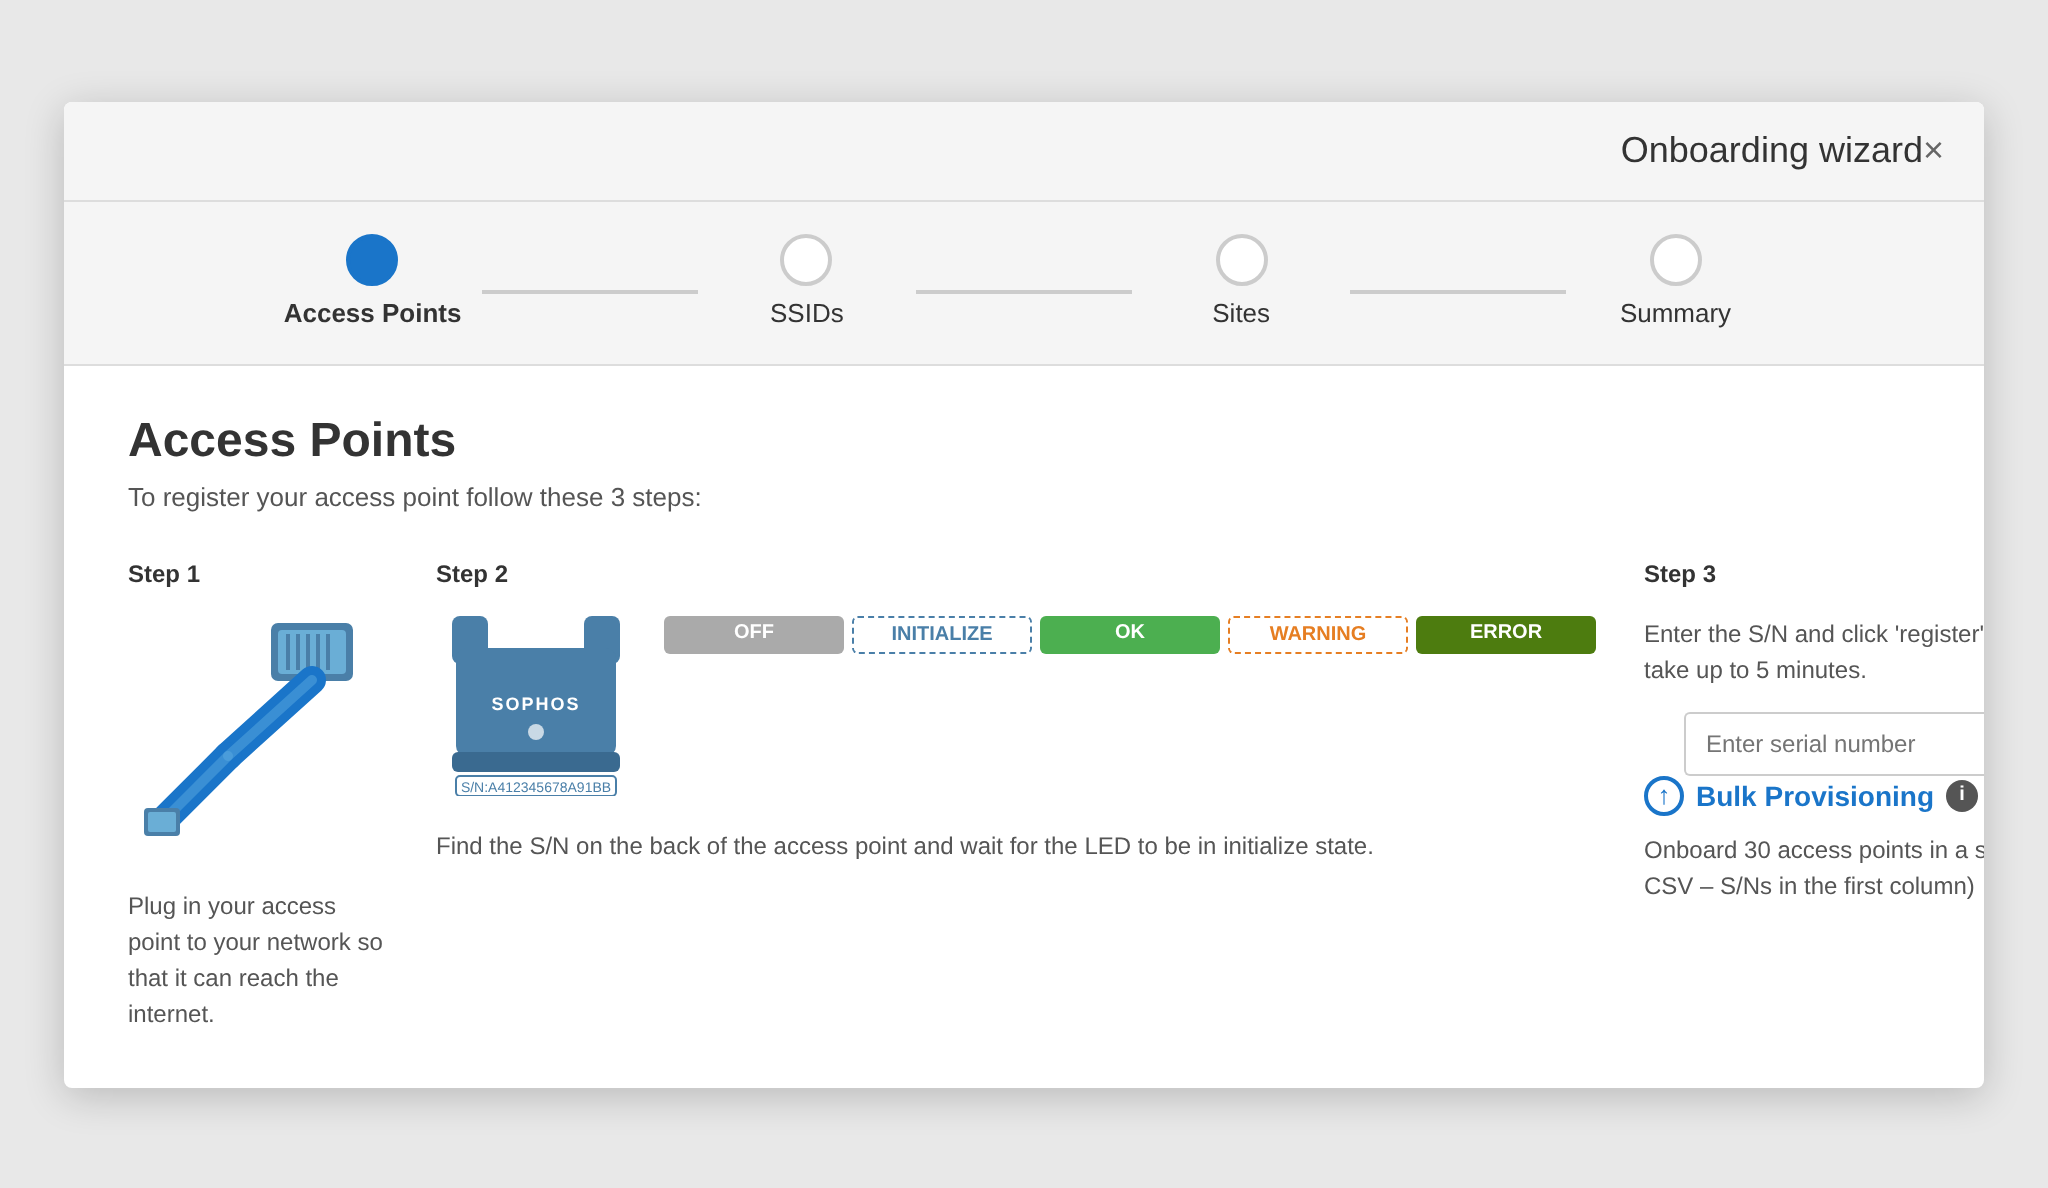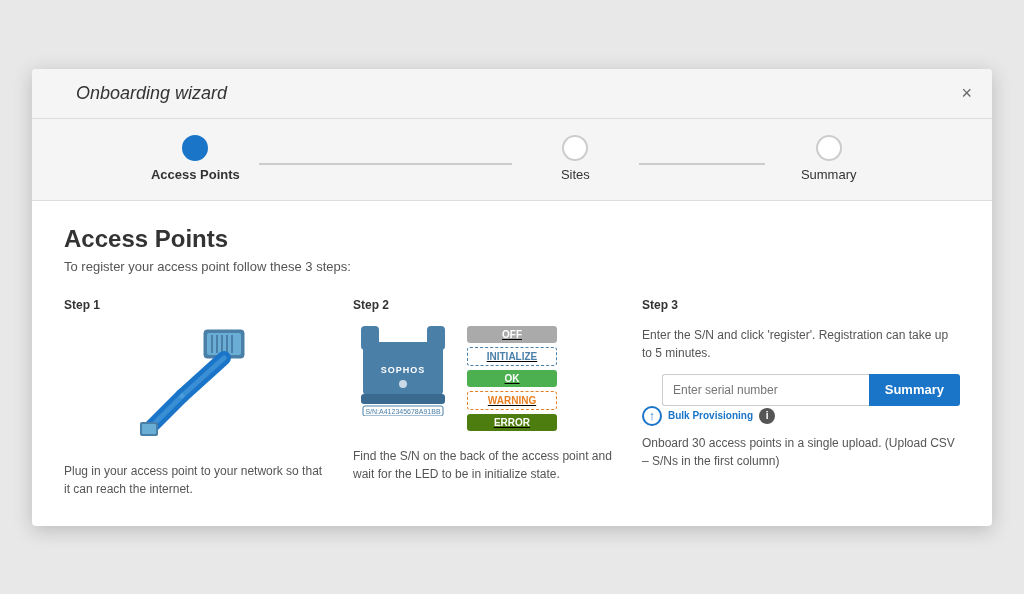--- a/index.html
+++ b/index.html
@@ -24,22 +24,21 @@
       display: flex;
       align-items: center;
       justify-content: space-between;
       border-bottom: 1px solid #ddd;
     }
     .modal-title {
       font-size: 18px;
       font-weight: normal;
       color: #333;
       flex: 1;
-      text-align: left;
-      font-style: italic;
+      text-align: right;
     }
     .close-btn {
       background: none;
       border: none;
       font-size: 18px;
       cursor: pointer;
       color: #666;
       padding: 0;
       line-height: 1;
     }
@@ -149,23 +148,22 @@
     }
     
     .ap-device {
       display: flex;
       flex-direction: column;
       align-items: center;
     }
     
     .led-panel {
       display: flex;
-      flex-direction: column;
+      flex-direction: row;
       gap: 4px;
-      text-decoration: underline;
     }
     .led-item {
       border-radius: 3px;
       padding: 3px 16px;
       font-size: 10px;
       font-weight: bold;
       text-align: center;
       min-width: 90px;
     }
     .led-off {
@@ -239,21 +237,21 @@
       display: flex;
       align-items: center;
       justify-content: center;
       color: #1a75c9;
       font-size: 13px;
       font-weight: bold;
       flex-shrink: 0;
     }
     .bulk-link {
       color: #1a75c9;
-      font-size: 10px;
+      font-size: 14px;
       font-weight: bold;
       text-decoration: none;
       cursor: pointer;
     }
     .info-icon {
       width: 16px;
       height: 16px;
       background: #555;
       border-radius: 50%;
       display: flex;
@@ -284,20 +282,24 @@
 
   <div class="stepper">
     <div class="stepper-row">
 
       <div class="step-item">
         <div class="step-circle active"></div>
         <span class="step-label bold">Access Points</span>
       </div>
       <div class="step-line"></div>
 
+      <div class="step-item">
+        <div class="step-circle"></div>
+        <span class="step-label">SSIDs</span>
+      </div>
       <div class="step-line"></div>
 
       <div class="step-item">
         <div class="step-circle"></div>
         <span class="step-label">Sites</span>
       </div>
       <div class="step-line"></div>
 
       <div class="step-item">
         <div class="step-circle"></div>

